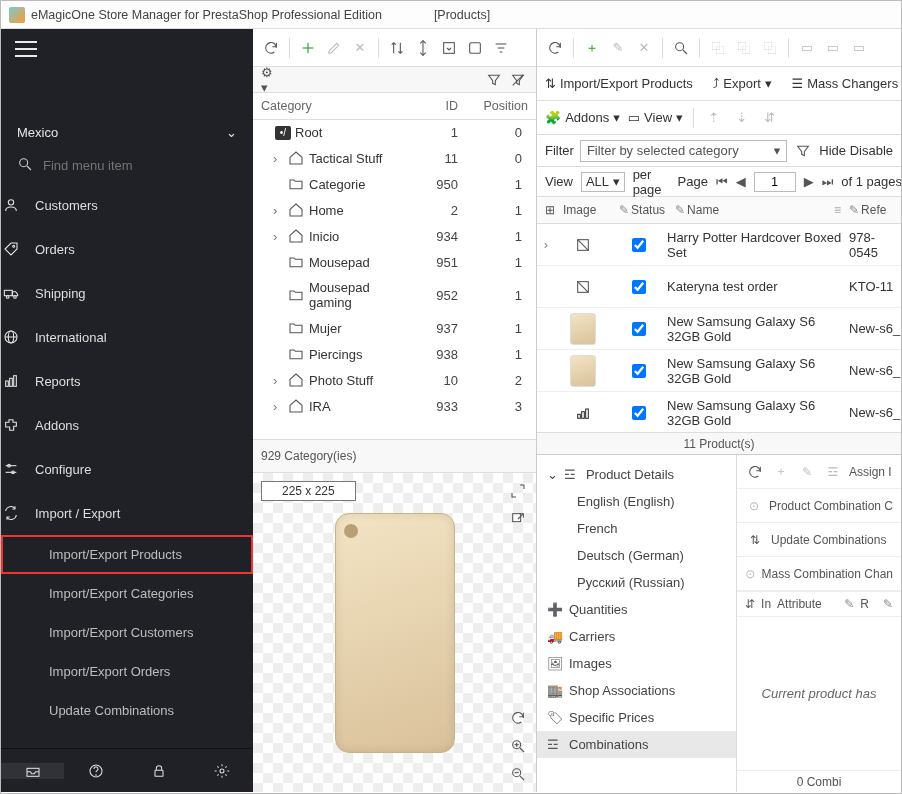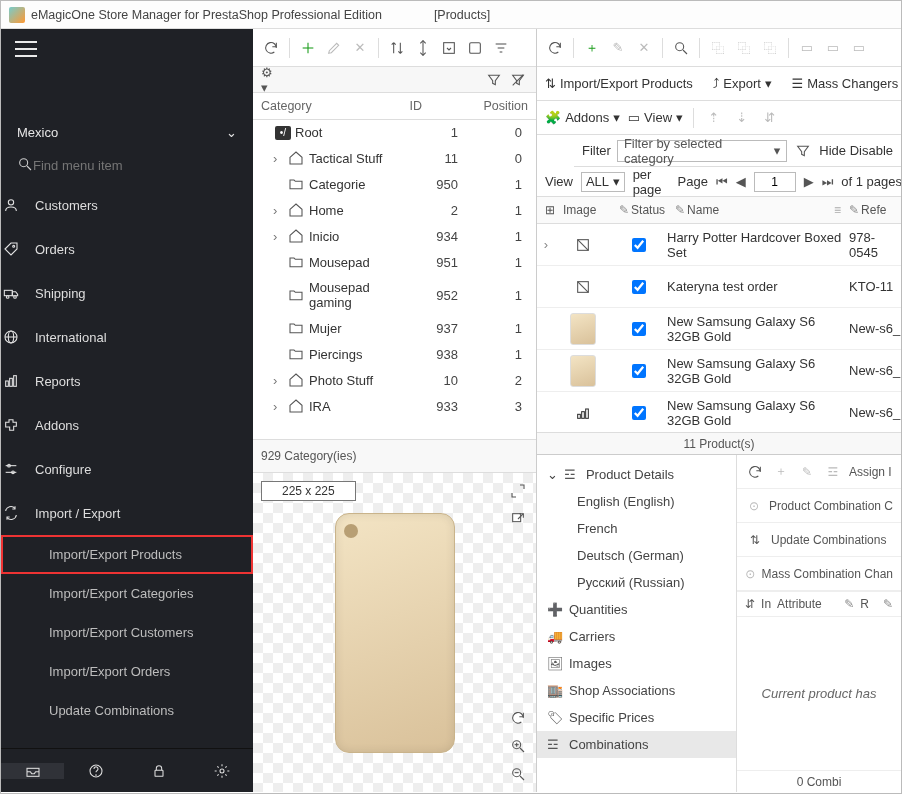--- a/index.html
+++ b/index.html
@@ -9,38 +9,38 @@
   .titlebar span { font-size:12.5px; color:#444;}
   .main { display:flex; height: calc(100% - 28px - 1px); }
   
   .sidebar { width:252px; background:#1f2126; color:#cfcfcf; display:flex; flex-direction:column; flex-shrink:0;}
   .sb-top { height:40px; display:flex; align-items:center; padding:0 14px;}
   .hamburger { width:22px; height:16px; display:flex; flex-direction:column; justify-content:space-between; cursor:pointer;}
   .hamburger div{height:2px;background:#eaeaea;}
   .sb-blank{height:48px;}
   .sb-region{display:flex;align-items:center;justify-content:space-between;padding:8px 16px;cursor:pointer;}
   .sb-region span{color:#e6e6e6;}
-  .sb-search{display:flex;align-items:center;padding:8px 16px;}
+  .sb-search{display:flex;align-items:center;gap:10px;padding:8px 16px;}
   .sb-search input{background:transparent;border:none;color:#888;font-size:13px;outline:none;width:100%;}
   .sb-item{display:flex;align-items:center;gap:14px;padding:12px 0;cursor:pointer;color:#dedede;}
   .sb-item.sub{padding-left:48px;font-size:13px;color:#bdbdbd;}
   .sb-item.sub.highlight{outline:2px solid #e33; outline-offset:-2px;}
   .sb-item .ico{width:20px;height:20px;display:flex;align-items:center;justify-content:center;color:#e3e3e3;flex-shrink:0;}
   .sb-bottom{margin-top:auto;height:44px;border-top:1px solid #111;display:flex;align-items:center;}
   .sb-bottom .cell{flex:1;display:flex;align-items:center;justify-content:center;color:#ddd;cursor:pointer;}
   .sb-bottom .cell.first{background:#303238;}
   
   .center{width:284px;flex-shrink:0;display:flex;flex-direction:column;border-right:1px solid #ccc;}
   .toolbar{height:38px;display:flex;align-items:center;gap:6px;padding:0 8px;border-bottom:1px solid #ddd;}
   .tbtn{width:20px;height:20px;display:flex;align-items:center;justify-content:center;color:#555;cursor:pointer;}
   .tbtn.green{color:#1a9c1a;}
   .tbtn.gray{color:#bbb;}
   .sep{width:1px;height:20px;background:#ddd;margin:0 2px;}
   .gearrow{height:26px;display:flex;align-items:center;justify-content:space-between;padding:0 8px;border-bottom:1px solid #ddd;background:#f7f7f7;}
-  .cat-head{display:flex;padding:6px 8px;border-bottom:1px solid #ddd;color:#666;font-size:12.5px;background:#fff;gap:36px;}
+  .cat-head{display:flex;padding:6px 8px;border-bottom:1px solid #ddd;color:#666;font-size:12.5px;background:#fff;}
   .cat-head .c1{flex:1;} .cat-head .c2{width:50px;text-align:right;} .cat-head .c3{width:70px;text-align:right;}
   .cat-body{flex:1;overflow:auto;}
   .cat-row{display:flex;align-items:center;padding:5px 8px;font-size:13px;cursor:pointer;}
   .cat-row .arrow{width:14px;color:#777;}
   .cat-row .ic{width:18px;height:16px;display:flex;align-items:center;justify-content:center;color:#555;}
   .cat-row .nm{flex:1;padding-left:4px;}
   .cat-row .id{width:50px;text-align:right;color:#444;}
   .cat-row .pos{width:70px;text-align:right;padding-right:6px;color:#444;}
   .cat-row.root .ic{background:#333;color:#fff;border-radius:2px;font-size:10px;width:16px;height:14px;}
   .cat-row.indent{padding-left:20px;}
@@ -54,21 +54,21 @@
   .preview-icons2{position:absolute;bottom:8px;right:8px;display:flex;flex-direction:column;gap:8px;color:#444;}
   .phone{position:absolute;left:50%;top:50%;transform:translate(-50%,-50%);width:120px;height:240px;border-radius:14px;
     background:linear-gradient(160deg,#f3e4c4,#d9c19a);border:1px solid #c9b38a;box-shadow:inset 0 0 10px rgba(0,0,0,.1);}
   .phone::after{content:"";position:absolute;left:8px;top:10px;width:14px;height:14px;border-radius:50%;background:#b89f74;}
   
   .right{flex:1;display:flex;flex-direction:column;min-width:0;}
   .toolbar-r{height:38px;display:flex;align-items:center;gap:6px;padding:0 8px;border-bottom:1px solid #ddd;flex-wrap:nowrap;}
   .row2{height:34px;display:flex;align-items:center;gap:8px;padding:0 8px;border-bottom:1px solid #ddd;font-size:13px;white-space:nowrap;}
   .lnk{color:#333;cursor:pointer;display:flex;align-items:center;gap:4px;}
   .row3{height:34px;display:flex;align-items:center;gap:8px;padding:0 8px;border-bottom:1px solid #ddd;}
-  .row4{height:32px;display:flex;align-items:center;gap:6px;padding:0 8px;border-bottom:1px solid #ddd;font-size:13px;margin-left:37px;}
+  .row4{height:32px;display:flex;align-items:center;gap:6px;padding:0 8px;border-bottom:1px solid #ddd;font-size:13px;}
   .filterselect{flex:1;border:1px solid #bbb;height:22px;padding:0 6px;display:flex;align-items:center;justify-content:space-between;color:#555;background:#fff;cursor:pointer;}
   .row5{height:30px;display:flex;align-items:center;gap:8px;padding:0 8px;border-bottom:1px solid #ddd;font-size:13px;}
   .smallselect{border:1px solid #bbb;height:20px;padding:0 4px;display:flex;align-items:center;gap:4px;background:#fff;cursor:pointer;text-align:center;}
   .pagebox{border:1px solid #bbb;height:20px;width:42px;text-align:center;font-size:12px;}
   .prod-head{display:flex;padding:4px 4px;border-bottom:1px solid #ddd;background:#fafafa;font-size:12px;color:#555;}
   .prod-head div{padding:2px 4px;display:flex;align-items:center;gap:2px;}
   .pc-exp{width:18px;} .pc-img{width:56px;} .pc-stat{width:56px;} .pc-name{flex:1;} .pc-ref{width:52px;}
   .prod-body{height:208px;overflow:hidden;}
   .prod-row{display:flex;align-items:center;height:42px;border-bottom:1px solid #eee;font-size:13px;}
   .prod-row .pc-exp{display:flex;justify-content:center;color:#888;cursor:pointer;}

